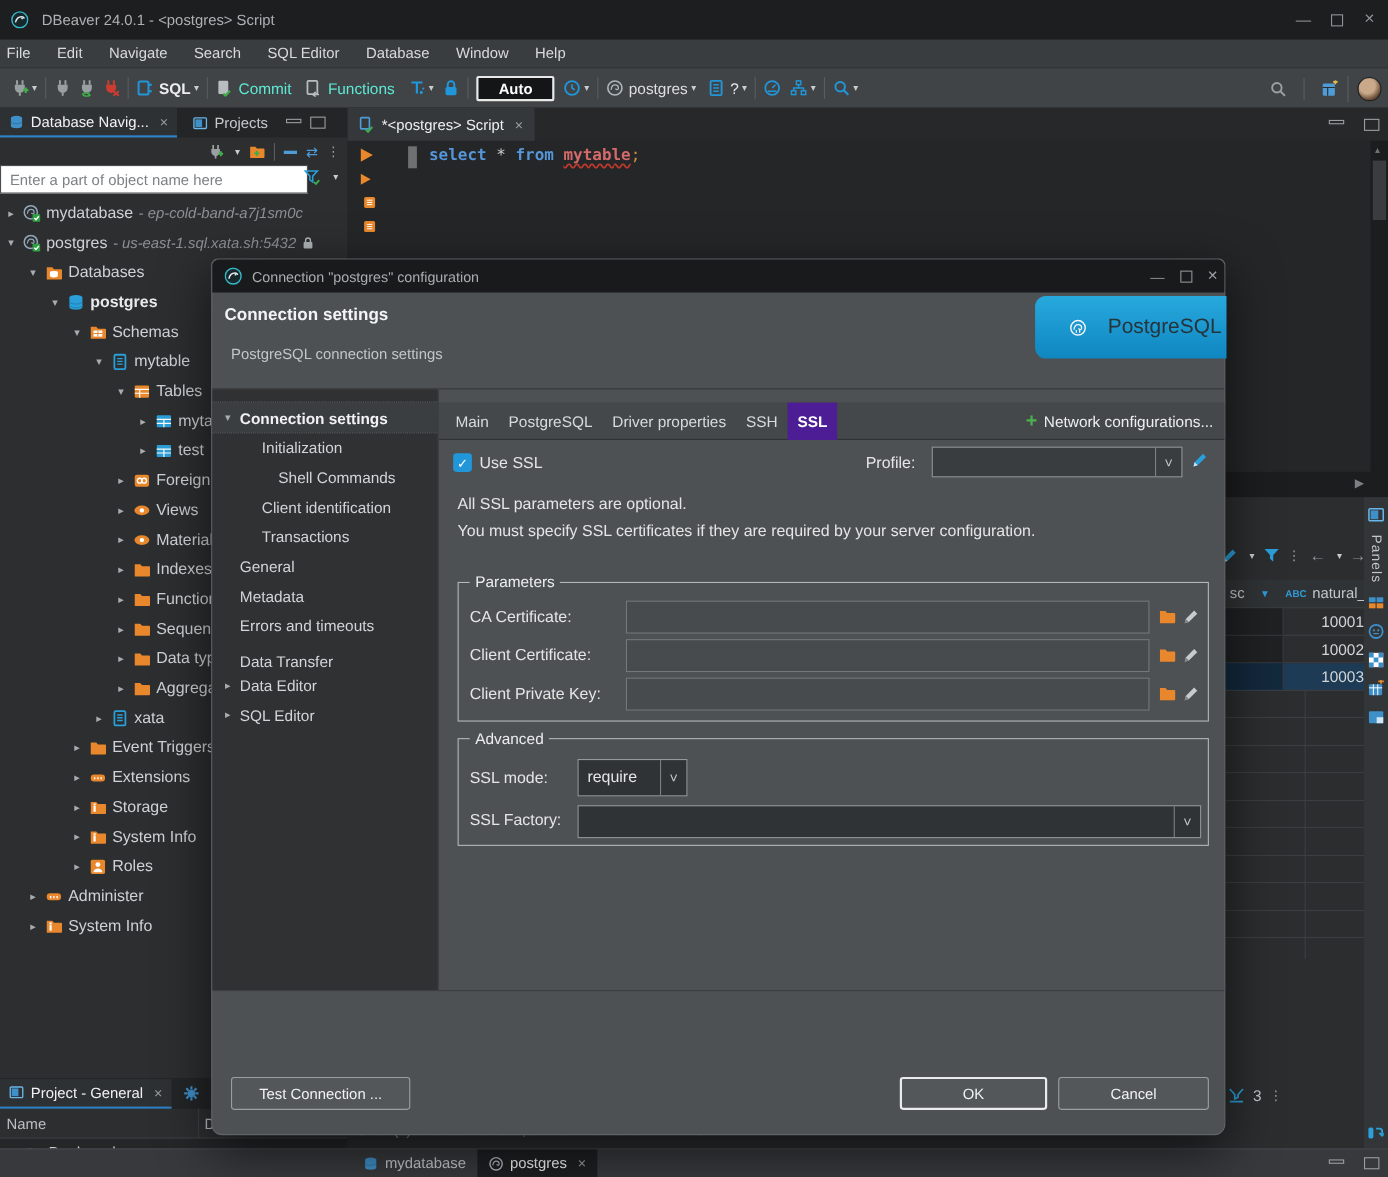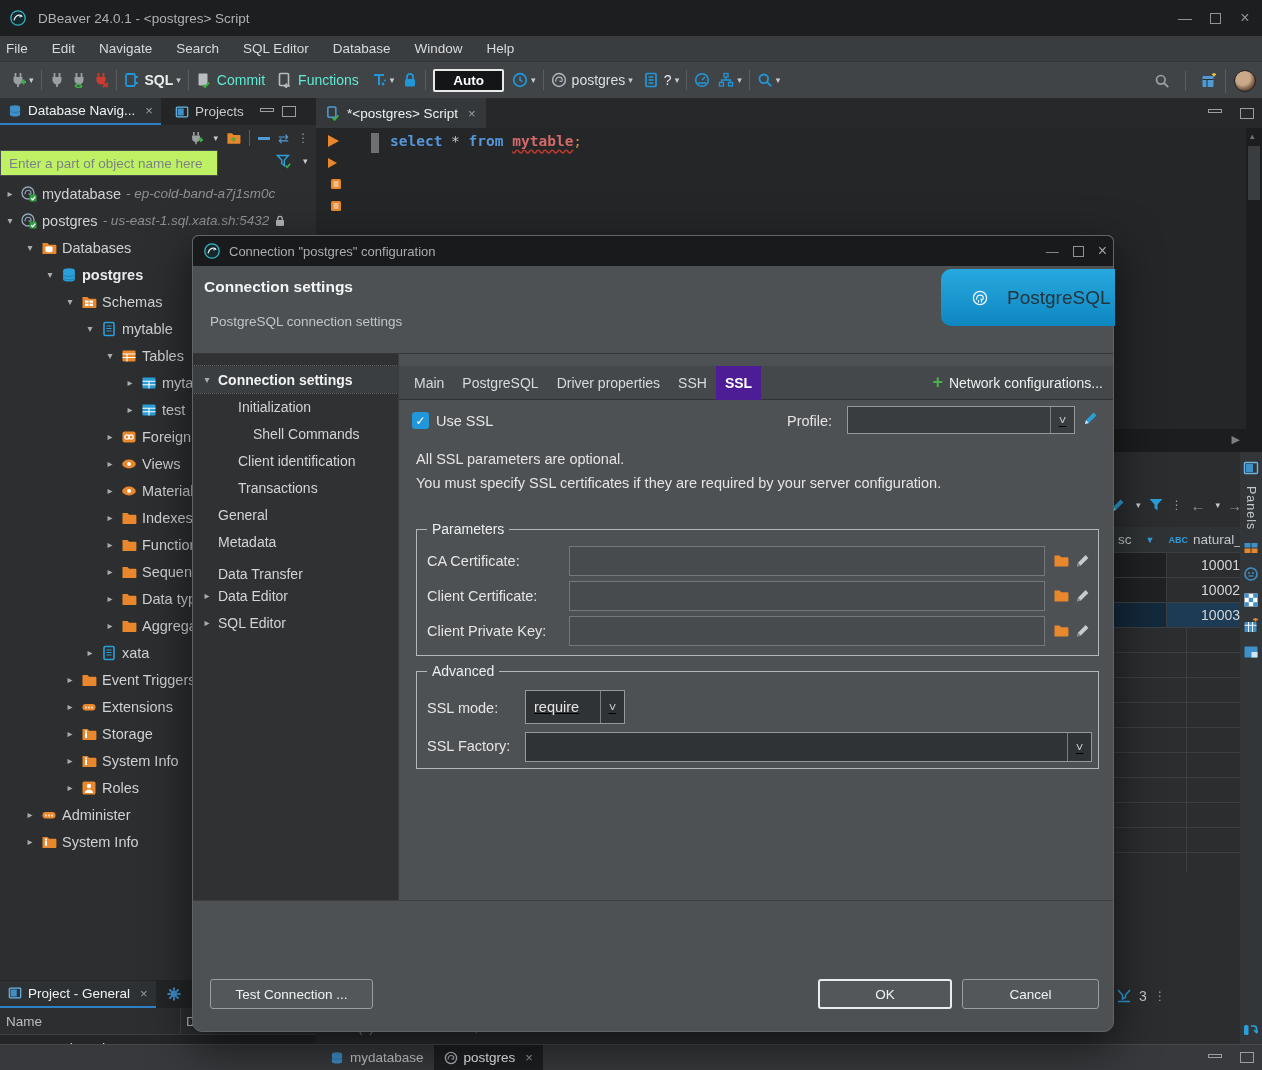--- a/index.html
+++ b/index.html
@@ -29,21 +29,21 @@
   
   #navigator { left:0; top:98px; width:316px; height:882px; background:#2c2e30; }
   #nav-tabs { left:0; top:98px; width:316px; height:27px; background:#232526; }
   .ptab { height:27px; display:flex; align-items:center; gap:6px; padding:0 8px; font-size:13.5px; color:#c7cacc; }
   .ptab.active { background:#2e3134; color:#f0f2f2; border-bottom:2px solid #2f81c6; }
   .xclose { color:#9a9ea0; font-size:13px; margin-left:4px; }
   .xclose::before { content:"×"; }
   .minico { width:14px; height:11px; border:1.5px solid #9a9ea0; margin-left:8px; }
   .minico.bar { height:4px; border-width:1.5px 1.5px 1.5px 1.5px; margin-top:-4px;}
   #nav-toolbar { left:150px; top:126px; width:166px; height:24px; justify-content:flex-end; gap:8px; padding-right:6px;}
-  #nav-filter { left:0; top:150px; width:218px; height:26px; background:#bef264; border:1px solid #4a4d4f; color:#7d8184; font-size:13.5px; padding:0 8px; }
+  #nav-filter { left:0; top:150px; width:280px; height:26px; background:#ffffff; border:1px solid #4a4d4f; color:#7d8184; font-size:13.5px; padding:0 8px; }
   #nav-filter::placeholder { color:#7d8184; }
   .trow { display:flex; align-items:center; height:27px; gap:5px; white-space:nowrap; overflow:hidden; font-size:14.5px; color:#cfd2d4; }
   .trow .arrow { width:12px; font-size:10px; color:#a9adaf; text-align:center; flex:0 0 auto;}
   .trow .tsuffix { font-style:italic; color:#8d9193; font-size:13.5px; }
   .trow.bold .tlabel { font-weight:bold; color:#e8eaec; }
   #nav-tree { left:0; top:180px; width:316px; }
   
   #proj-tabs { left:0; top:980px; width:316px; height:28px; background:#232526; }
   #proj-head { left:0; top:1008px; width:316px; height:27px; background:#2c2e30; border-bottom:1px solid #3d4042; color:#bbbfc1; font-size:13.5px; }
   #proj-head .coldiv { position:absolute; left:180px; top:0; width:1px; height:27px; background:#3d4042; }
@@ -98,21 +98,21 @@
   #dlg-body-sep { left:205px; top:118px; width:1px; height:546px; background:#3a3c3e; }
   #dlg-hsep { left:0; top:117px; width:920px; height:1px; background:#35373a; }
   #dlg-tabs { left:206px; top:130px; width:714px; height:34px; background:#44484a; border-bottom:1px solid #303234; padding-left:6px;}
   .dtab { height:34px; display:flex; align-items:center; padding:0 9px; color:#d8dbdd; font-size:14px; }
   .dtab.active { background:#4c1d95; color:#ffffff;font-weight:bold; }
   #netcfg { margin-left:auto; display:flex; align-items:center; gap:6px; padding-right:10px; color:#eceeef; font-size:14px;}
   #netcfg .plus { color:#4cb04f; font-size:18px; font-weight:bold; }
   .cbx { width:17px; height:17px; background:#2196d9; border-radius:3px; color:#fff; font-size:12px; display:flex; align-items:center; justify-content:center; }
   .cbx::before { content:"✓"; }
   .dlbl { color:#e5e5e5; font-size:14.5px; }
-  .dd { background:#3a3d40; border:1px solid #96999b; height:28px; display:flex; align-items:center;text-decoration:underline; }
+  .dd { background:#3a3d40; border:1px solid #96999b; height:28px; display:flex; align-items:center; }
   .dd .chevbox { margin-left:auto; width:24px; height:100%; border-left:1px solid #7b7f81; display:flex; align-items:center; justify-content:center; color:#c6cacc; font-size:10px;}
   .dd .chevbox::before { content:"˅"; font-size:13px; }
   .fieldset { border:1px solid #b3b7b9; position:absolute; }
   .legend { position:absolute; top:-9px; left:10px; background:#4d5153; padding:0 5px; color:#eceeef; font-size:14px; }
   .pinput { background:#474b4d; border:1px solid #74787a; height:30px; width:476px; color:#e8eaeb; font-size:14px; padding:0 6px;}
   .dlg-btn { border:1px solid #9a9ea0; border-radius:3px; background:#53575a; color:#f0f2f3; font-size:13.5px;
     display:flex; align-items:center; justify-content:center; }
   .dlg-btn.primary { border:2px solid #e9ebec; }
   #btn-test::first-letter { text-decoration:underline; }
   .folder-ic svg, .pencil-ic svg { width:17px; height:17px; }
@@ -973,20 +973,24 @@
       <div class="trow" style="padding-left: 8px;">
         <span class="arrow"></span>
         <span class="tlabel">General</span>
       </div>
 
       <div class="trow" style="padding-left: 8px;">
         <span class="arrow"></span>
         <span class="tlabel">Metadata</span>
       </div>
 
+      <div class="trow" style="padding-left: 8px;">
+        <span class="arrow"></span>
+        <span class="tlabel">Errors and timeouts</span>
+      </div>
 
       <div class="trow" style="padding-left: 8px; align-items: flex-end;">
         <span class="arrow"></span>
         <span class="tlabel">Data Transfer</span>
       </div>
 
       <div class="trow" style="padding-left: 8px;">
         <span class="arrow">▸</span>
         <span class="tlabel">Data Editor</span>
       </div>

